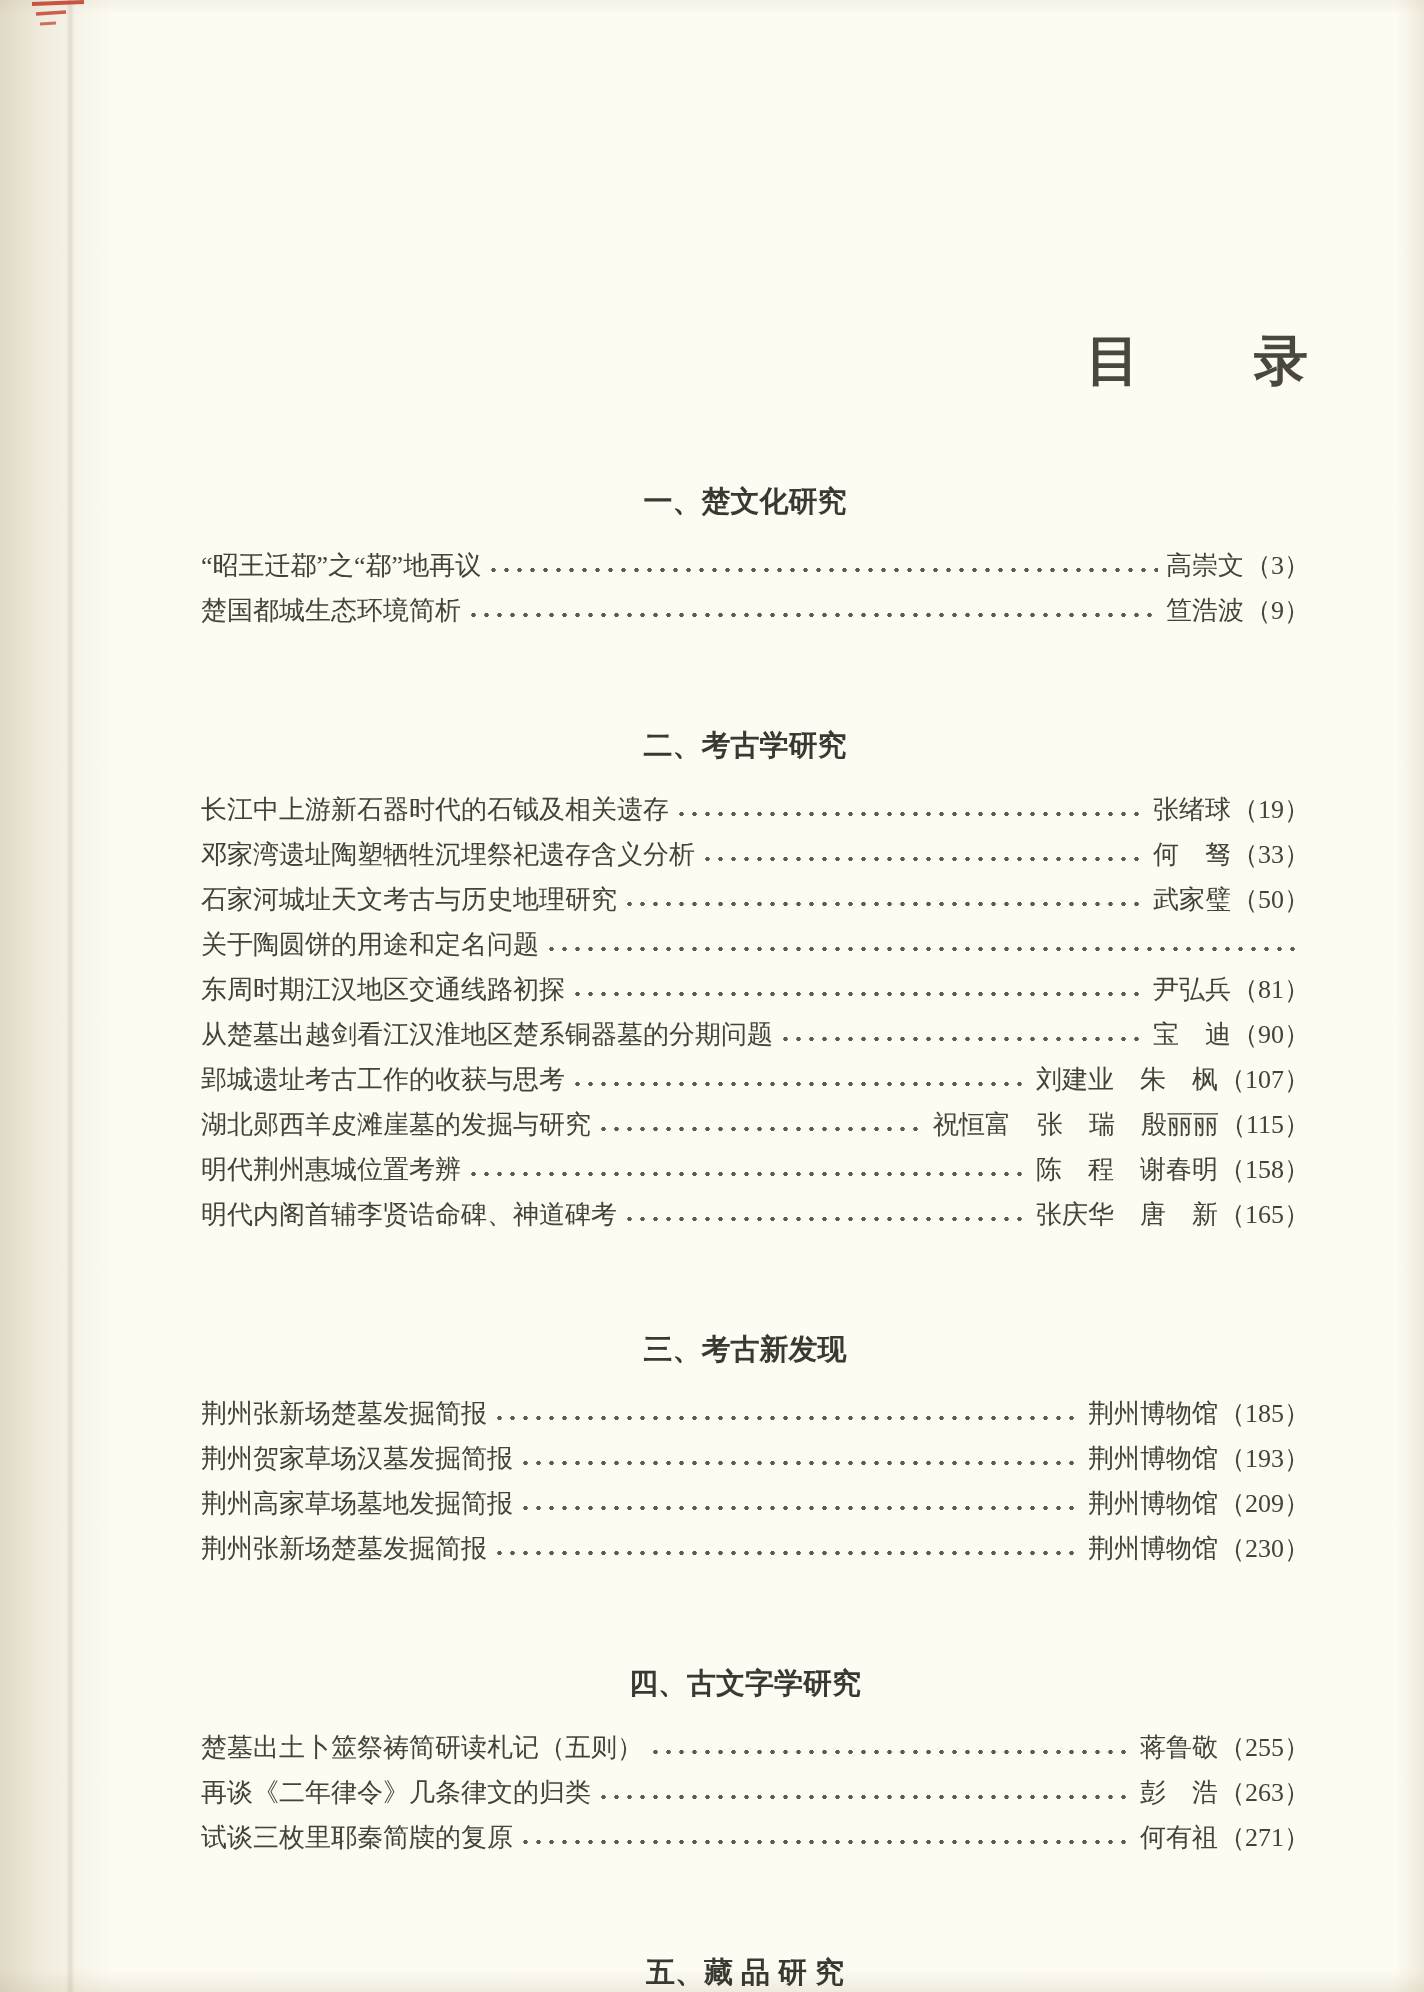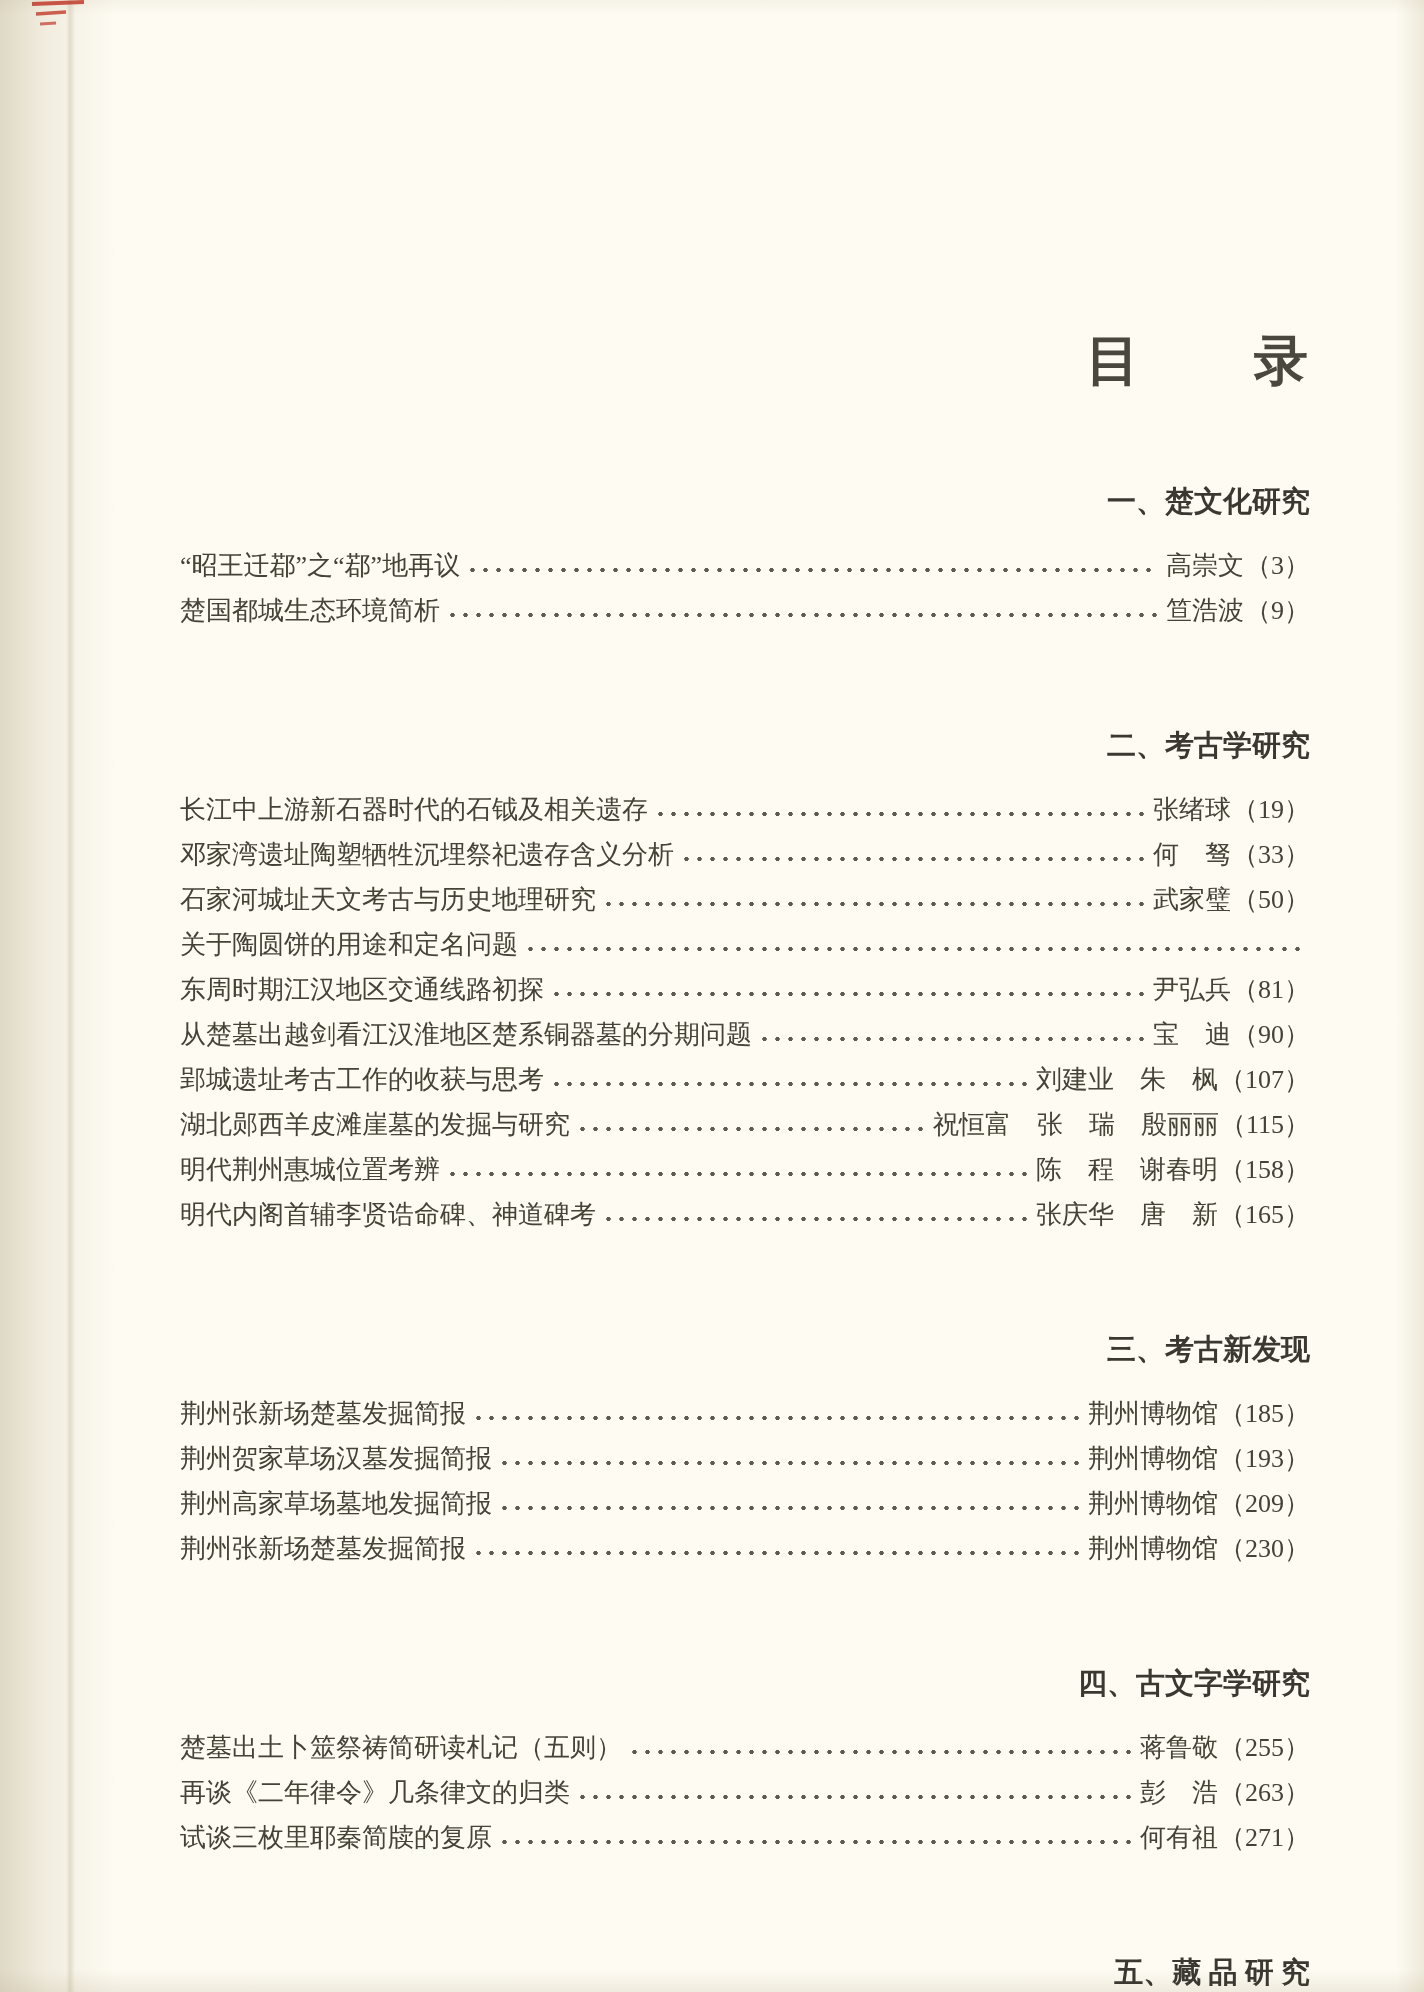--- a/index.html
+++ b/index.html
@@ -20,34 +20,34 @@
     color:#46433c;
   }
   .page-title{
     margin-top:333px;
     text-align:right;
     font-size:54px;line-height:56px;font-weight:700;
     color:#4a473f;letter-spacing:2px;
   }
   .sections{display:block;}
   .section-heading{
-    text-align:right;
-    font-family:Liberation Serif, serif;
+    text-align:center;
+    font-family:Liberation Sans, sans-serif;
     font-weight:700;font-size:29px;line-height:30px;
     color:#3b3832;
     margin-top:35px;margin-bottom:27px;
   }
   .page-title + .sections .section-heading:first-child{margin-top:97px;}
   .entries{display:block;}
   .entry{
     display:flex;align-items:baseline;
     font-size:26px;line-height:45px;height:45px;
     color:#454238;white-space:nowrap;
   }
-  .entry .t{flex:0 0 auto;}
+  .entry .t{flex:0 0 auto;margin-left:21px;}
   .entry .leader{
     flex:1 1 auto;min-width:18px;margin:0 8px 0 6px;align-self:stretch;
     background-image:radial-gradient(circle, #5d5a52 2px, rgba(0,0,0,0) 2.3px);
     background-size:13px 10px;
     background-repeat:repeat-x;
     background-position:left 62%;
   }
   .entry .r{flex:0 0 auto;}
   .entry .pg{margin-left:1px;}
   .red-marks{position:absolute;left:26px;top:0;}

